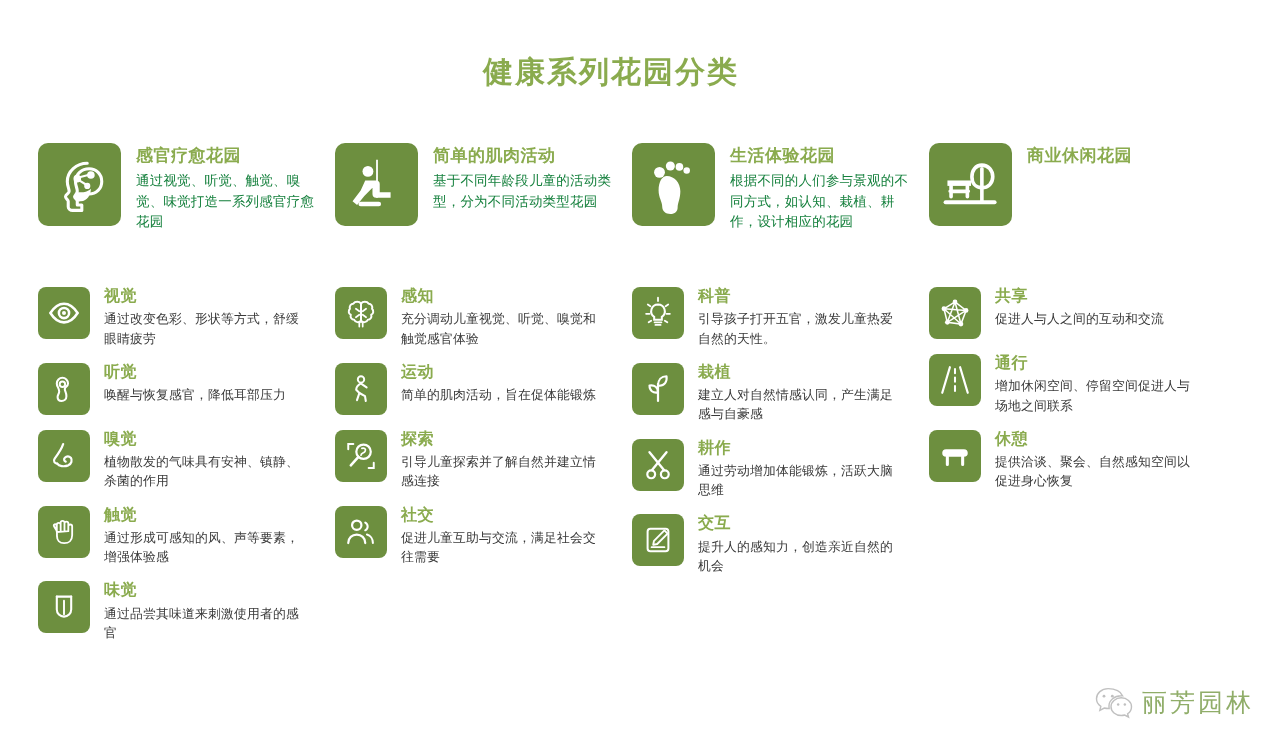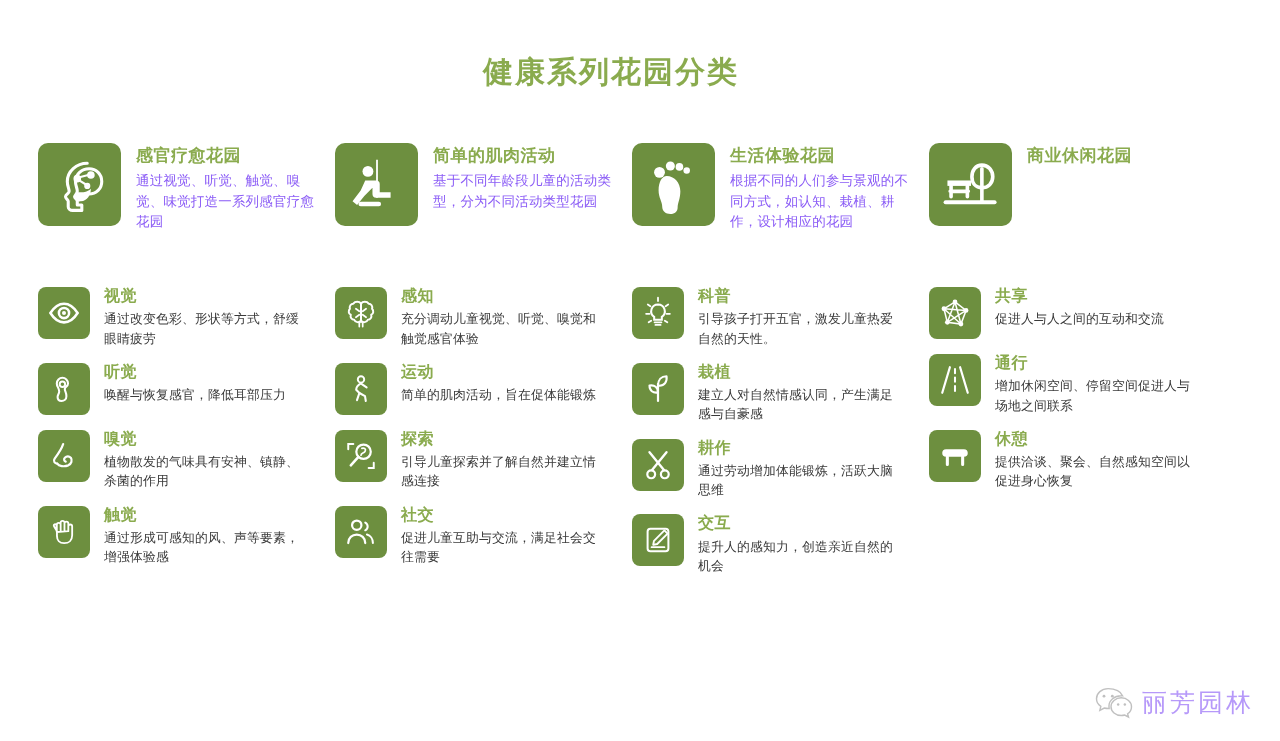--- a/index.html
+++ b/index.html
@@ -32,21 +32,21 @@
     width:83px;height:83px;flex:0 0 83px;
     background:#6d8f3f;border-radius:10px;
     display:flex;align-items:center;justify-content:center;
   }
   .big-text{margin-left:15px;padding-top:2px;width:180px;}
   .big-title{
     font-size:17px;font-weight:bold;color:#8aab4e;
     line-height:1.25;letter-spacing:.5px;margin-bottom:5px;
   }
   .big-desc{
-    font-size:13.5px;color:#8b5cf6;line-height:1.5;
+    font-size:13.5px;color:#15803d;line-height:1.5;
     letter-spacing:.2px;
   }
 
   
   .cols{
     position:absolute;top:287px;left:38px;width:1215px;
     display:flex;
   }
   .col{width:297px;}
   .item{display:flex;align-items:flex-start;margin-bottom:15px;}
@@ -65,21 +65,21 @@
   }
 
   
   .watermark{
     position:absolute;right:26px;bottom:22px;
     display:flex;align-items:center;
     opacity:.62;
   }
   .wm-icon{width:40px;height:34px;flex:0 0 40px;margin-right:8px;}
   .wm-text{
-    font-size:25px;color:#8b5cf6;letter-spacing:3px;
+    font-size:25px;color:#4d7c0f;letter-spacing:3px;
     font-family:"DejaVu Sans",sans-serif;
   }
 
   svg{display:block;}
 </style>
 </head>
 <body>
 
 <div class="page">
 
@@ -216,20 +216,35 @@
               <path d="M11 20V11a2.4 2.4 0 0 1 4.8 0v7 M15.8 18V8.5a2.4 2.4 0 0 1 4.8 0V18 M20.6 18V9.5a2.4 2.4 0 0 1 4.8 0V19 M25.4 19v-6a2.4 2.4 0 0 1 4.8 0v11c0 6-4 10-10 10s-9-4-9-9v-5c0-3-4-6-4-8 0-1.6 1.8-2.4 3.2-1.2L11 20z" fill="none" stroke="#ffffff" stroke-width="2.3" stroke-linecap="round" stroke-linejoin="round"></path>
             </svg>
           </span>
         </div>
         <div class="item-text">
           <div class="item-title">触觉</div>
           <div class="item-desc">通过形成可感知的风、声等要素，增强体验感</div>
         </div>
       </div>
 
+      <div class="item">
+        <div class="small-tile">
+          <span>
+            <svg width="32" height="32" viewBox="0 0 40 40">
+              <path d="M11 7v16c0 5 4 9 9 9s9-4 9-9V7" fill="none" stroke="#ffffff" stroke-width="2.6" stroke-linecap="round"></path>
+              <path d="M20 12v17" fill="none" stroke="#ffffff" stroke-width="2.4" stroke-linecap="round"></path>
+              <path d="M11 7h18" stroke="#ffffff" stroke-width="2.6" stroke-linecap="round"></path>
+            </svg>
+          </span>
+        </div>
+        <div class="item-text">
+          <div class="item-title">味觉</div>
+          <div class="item-desc">通过品尝其味道来刺激使用者的感官</div>
+        </div>
+      </div>
     </div>
 
     <div class="col">
 
       <div class="item">
         <div class="small-tile">
           <span>
             <svg width="34" height="34" viewBox="0 0 40 40">
               <path d="M20 9c-2-3-7-3-9 0-3 0-5 3-4 6-2 2-2 6 1 7-1 3 1 6 4 6 1 3 6 4 8 1z" fill="none" stroke="#ffffff" stroke-width="2.3" stroke-linejoin="round"></path>
               <path d="M20 9c2-3 7-3 9 0 3 0 5 3 4 6 2 2 2 6-1 7 1 3-1 6-4 6-1 3-6 4-8 1z" fill="none" stroke="#ffffff" stroke-width="2.3" stroke-linejoin="round"></path>

